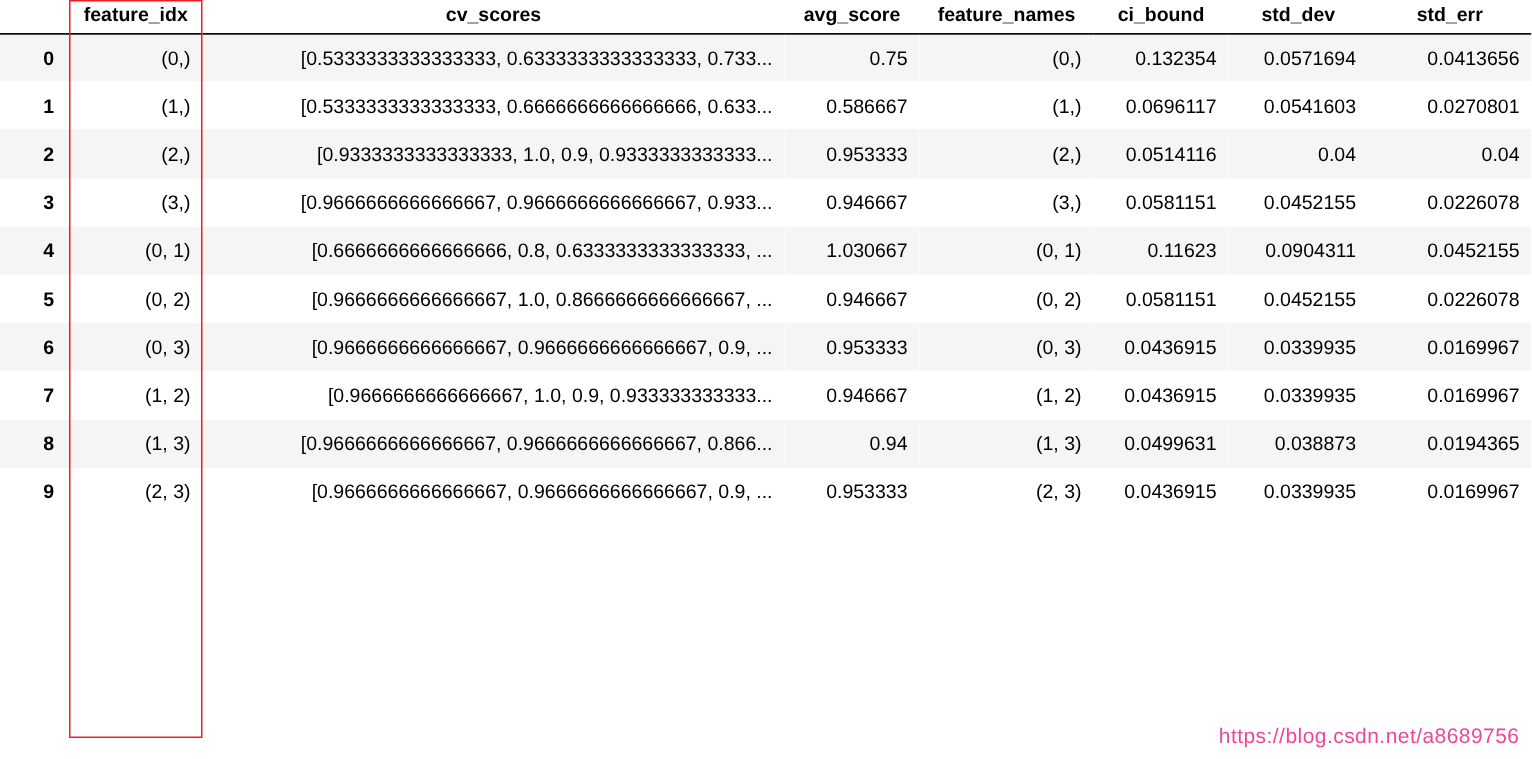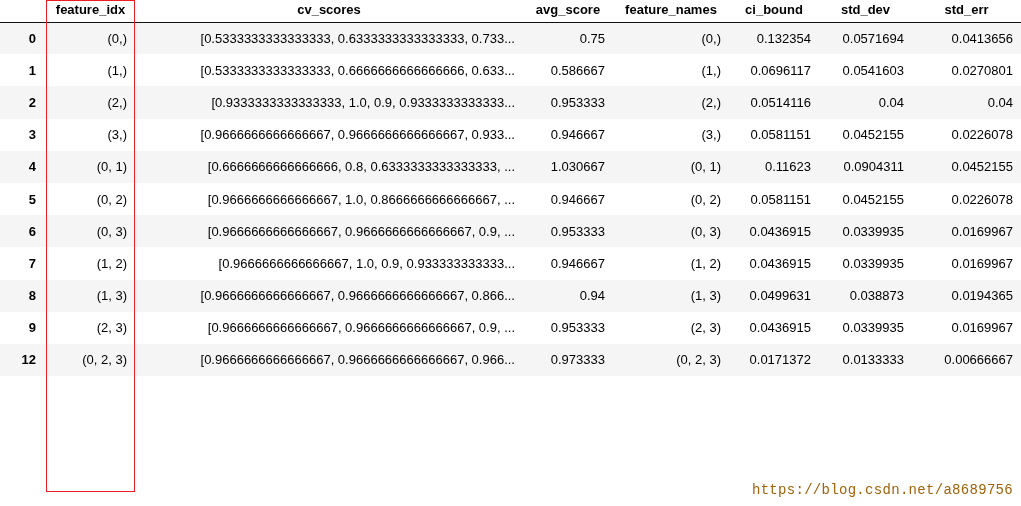--- a/index.html
+++ b/index.html
@@ -91,23 +91,23 @@
     height: 492px;
     border: 1.5px solid #ee1c25;
     box-sizing: border-box;
     pointer-events: none;
   }
 
   #watermark {
     position: absolute;
     right: 8px;
     bottom: 8px;
-    font-family: Liberation Mono, monospace;
+    font-family: Liberation Sans, sans-serif;
     font-size: 14px;
-    color: #a16207;
+    color: #ec4899;
     letter-spacing: 0.3px;
     white-space: nowrap;
     pointer-events: none;
   }
 </style>
 </head>
 <body>
 
 <div id="sfs-table-wrap">
 
@@ -228,30 +228,20 @@
       <tr class="plain">
         <th class="rowidx">9</th>
         <td>(2, 3)</td>
         <td>[0.9666666666666667, 0.9666666666666667, 0.9, ...</td>
         <td>0.953333</td>
         <td>(2, 3)</td>
         <td>0.0436915</td>
         <td>0.0339935</td>
         <td>0.0169967</td>
       </tr>
-      <tr class="shaded">
-        <th class="rowidx">12</th>
-        <td>(0, 2, 3)</td>
-        <td>[0.9666666666666667, 0.9666666666666667, 0.966...</td>
-        <td>0.973333</td>
-        <td>(0, 2, 3)</td>
-        <td>0.0171372</td>
-        <td>0.0133333</td>
-        <td>0.00666667</td>
-      </tr>
     </tbody>
   </table>
 
   <div id="annot-box"></div>
 
   <div id="watermark">https://blog.csdn.net/a8689756</div>
 
 </div>
 
 </body></html>

